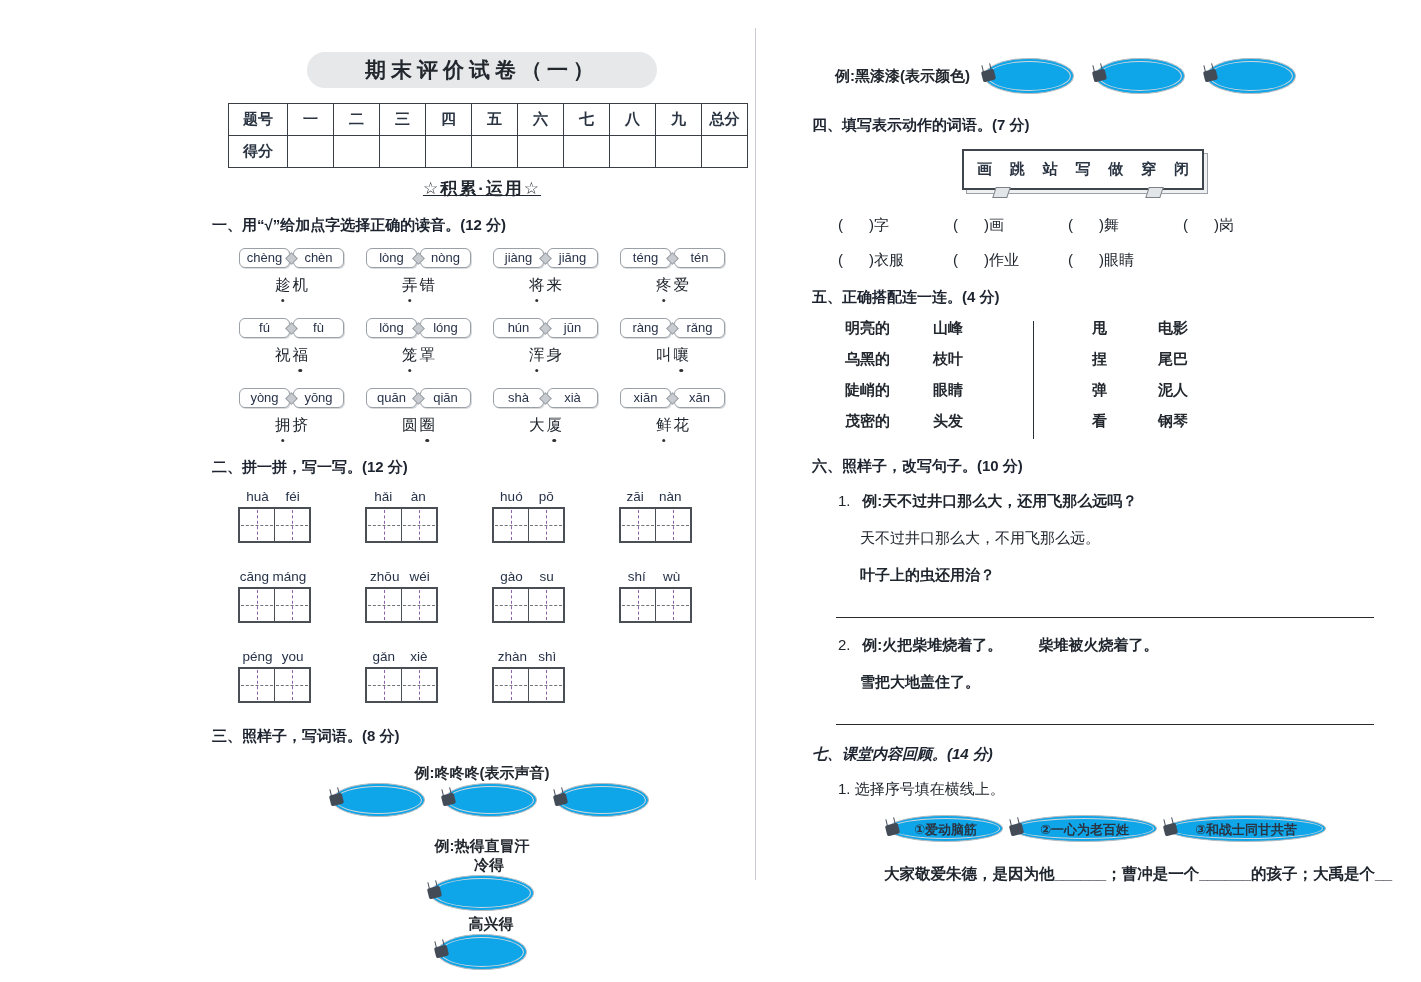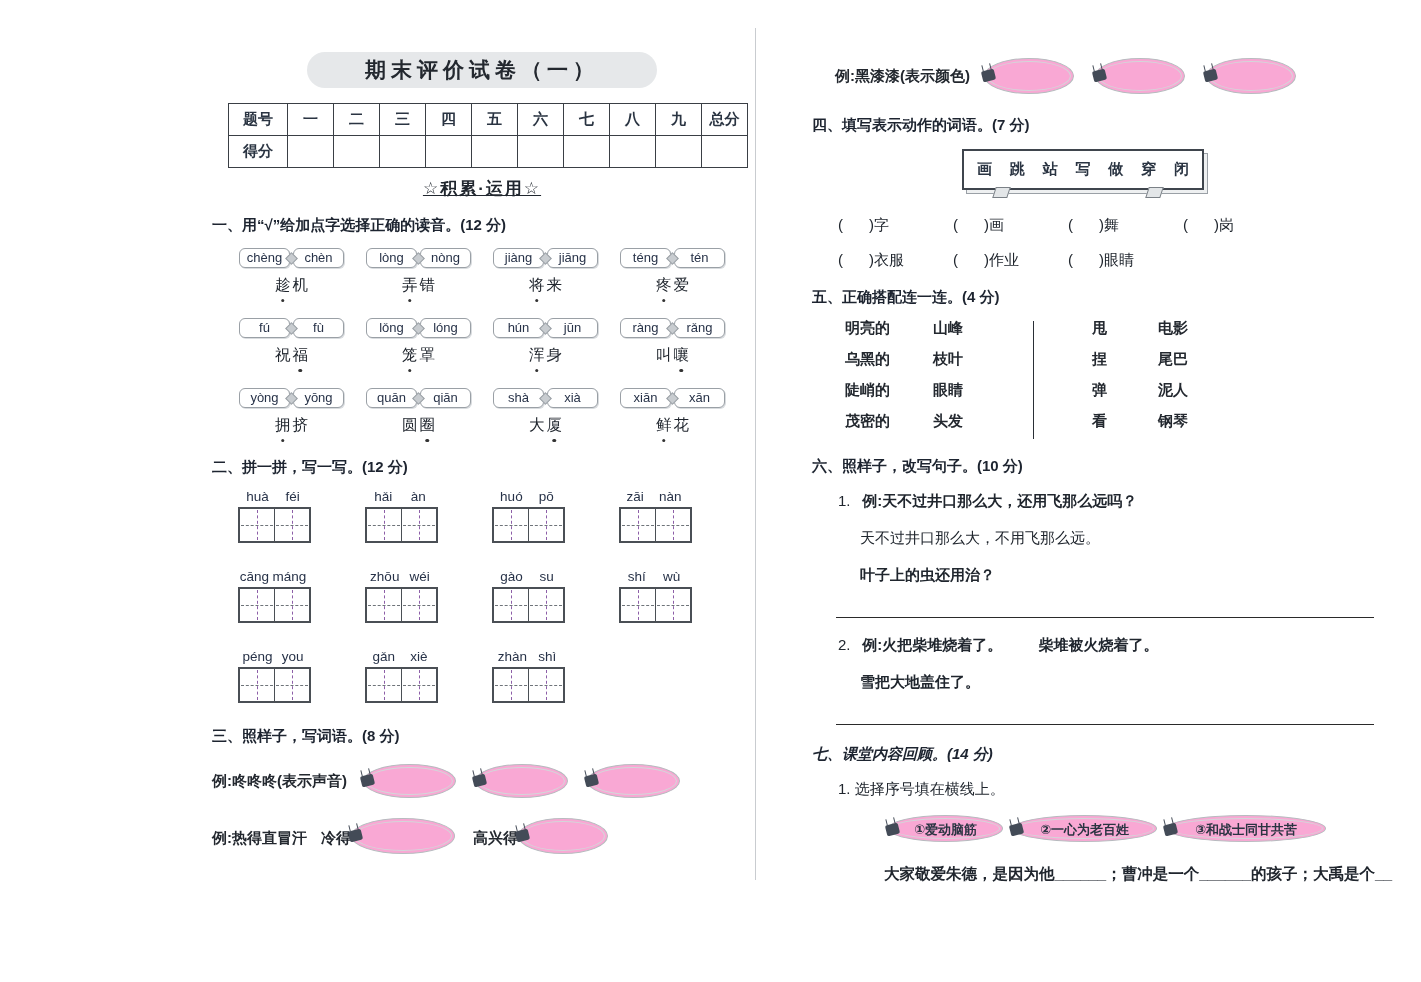--- a/index.html
+++ b/index.html
@@ -38,26 +38,26 @@
 
   #q2-items{display:grid;grid-template-columns:repeat(4,127px);row-gap:26px;margin-top:12px;padding-left:16px;}
   .q2-item{display:flex;flex-direction:column;align-items:flex-start;margin-left:10px;}
   .pinyin{display:flex;width:70px;justify-content:space-around;font-size:13.5px;color:#273248;margin-bottom:3px;}
   .wgrid{display:flex;border:2px solid #4a4f55;background:#fff;}
   .wcell{width:34px;height:32px;position:relative;}
   .wcell + .wcell{border-left:1.6px solid #4a4f55;}
   .wcell::before{content:"";position:absolute;top:50%;left:1px;right:1px;border-top:1.2px dashed #6f747a;}
   .wcell::after{content:"";position:absolute;left:50%;top:1px;bottom:1px;border-left:1.3px dashed #8d5fa8;}
 
-  .q3-row{display:flex;align-items:center;margin-top:16px;}
+  .q3-row{display:flex;align-items:center;margin-top:16px;flex-direction:column;}
   .q3-label{font-size:15px;font-weight:700;color:#23282f;white-space:nowrap;}
 
   
   .oval{display:inline-block;position:relative;border:1.6px solid #b7bbbf;border-radius:50%;
-    background:#f9a8d4;box-sizing:border-box;}
+    background:#0ea5e9;box-sizing:border-box;}
   .oval::after{content:"";position:absolute;inset:2px;border:1px solid #d3d6d9;border-radius:50%;}
   .clip{position:absolute;left:-3px;top:32%;width:13px;height:11px;background:#434b57;
     border-radius:2px;transform:rotate(-14deg);z-index:2;}
   .clip::before{content:"";position:absolute;top:-6px;left:2px;width:7px;height:6px;
     border-left:1.6px solid #434b57;border-right:1.6px solid #434b57;}
   .oval-text{position:relative;z-index:3;display:block;text-align:center;font-size:13px;
     font-weight:700;color:#2a3442;white-space:nowrap;}
 
   
   .page-right{position:absolute;left:812px;top:58px;width:595px;}

